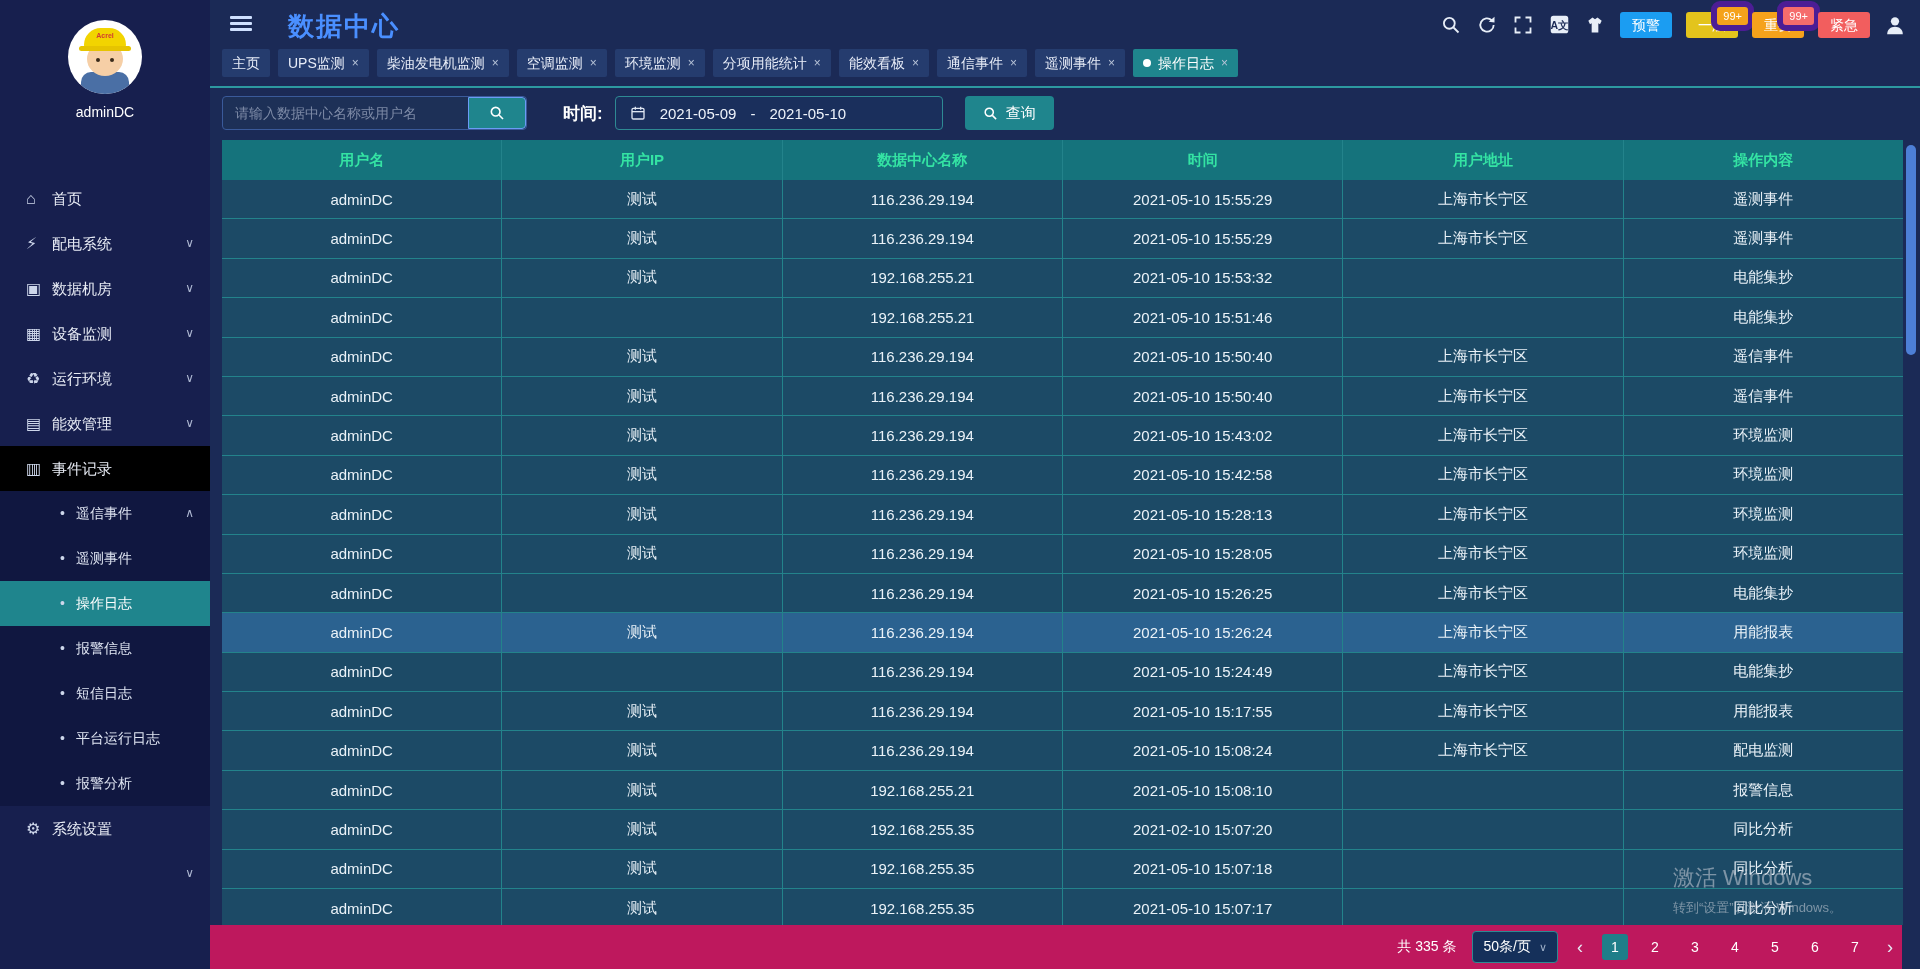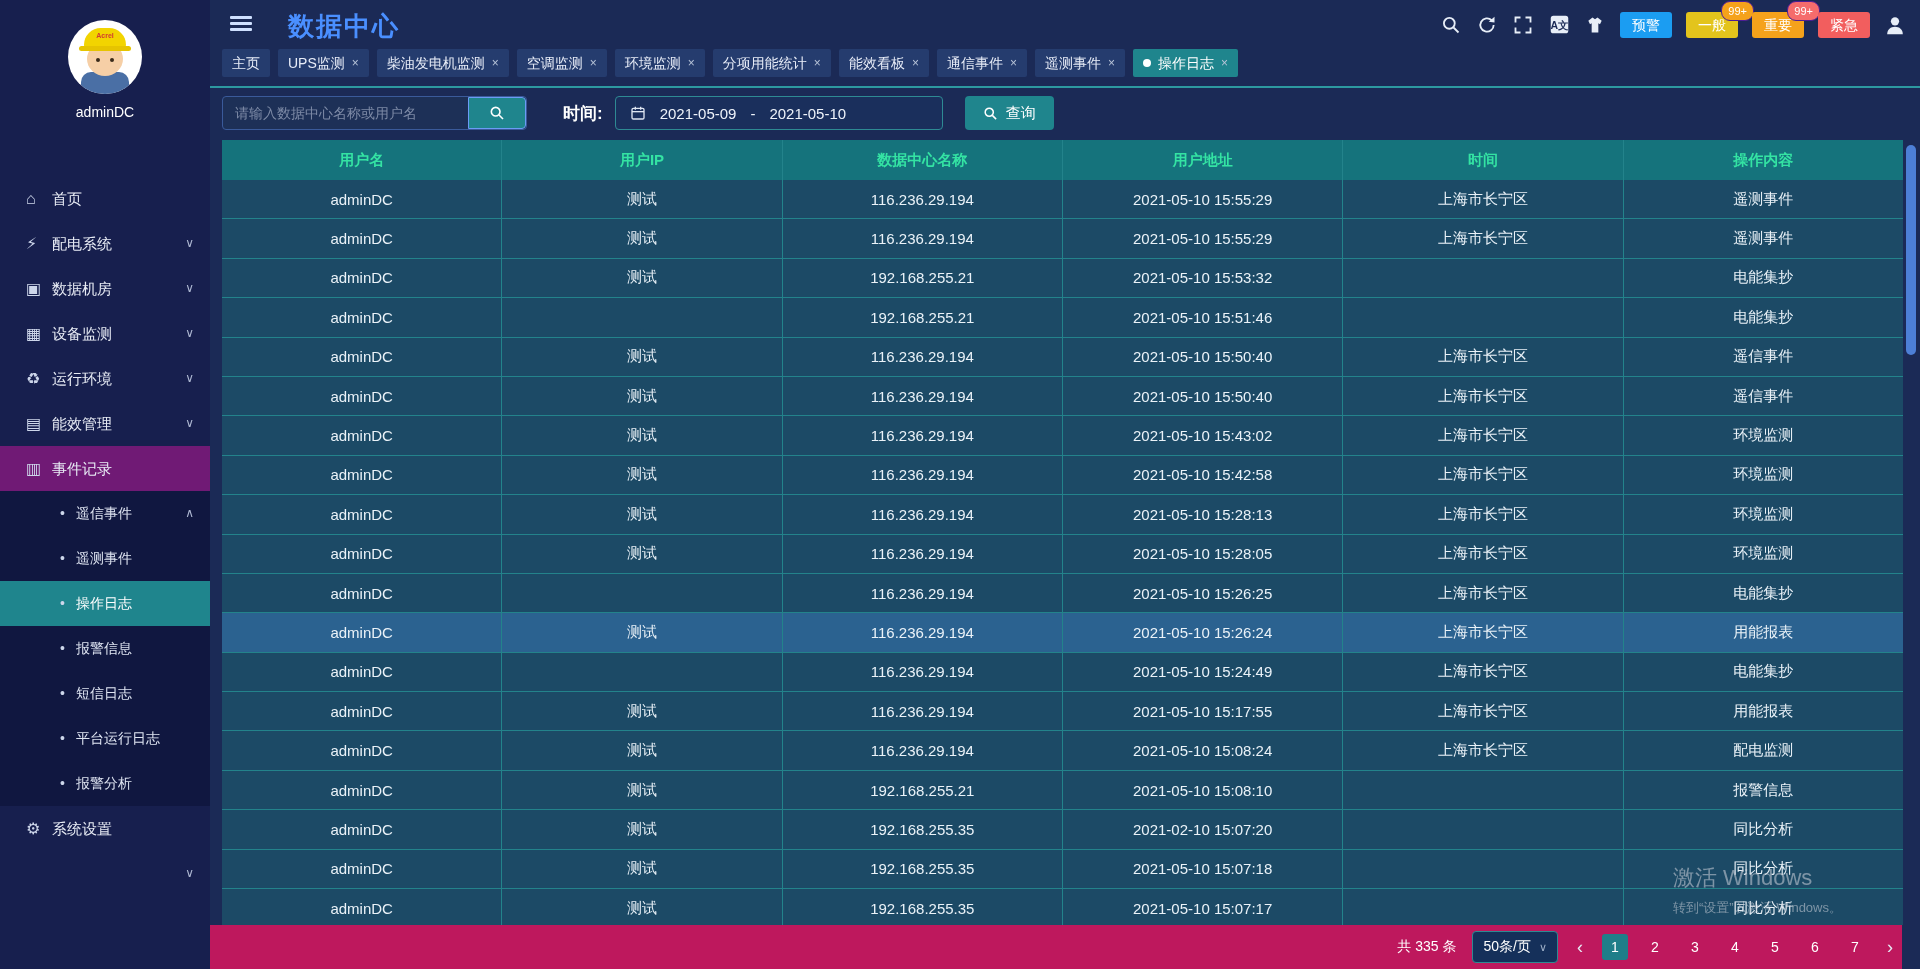--- a/index.html
+++ b/index.html
@@ -13,36 +13,36 @@
   .av-hat{position:absolute;left:16px;top:8px;width:42px;height:20px;border-radius:21px 21px 4px 4px;background:#f2d400;}
   .av-brim{position:absolute;left:11px;top:26px;width:52px;height:5px;border-radius:3px;background:#e6c400;}
   .av-brand{position:absolute;left:0;top:12px;width:74px;text-align:center;font-size:7px;color:#d23b2f;font-weight:bold;}
   .av-eye{position:absolute;top:38px;width:4px;height:4px;border-radius:50%;background:#3a2a1a;}
   .av-body{position:absolute;left:13px;top:52px;width:48px;height:24px;border-radius:10px 10px 0 0;background:#4a6fa5;}
   .av-name{color:#ffffff;font-size:14px;}
   .menu{margin-top:8px;}
   .side-item{position:relative;height:45px;line-height:45px;color:#e8ecf5;font-size:15px;cursor:pointer;padding-left:26px;}
   .side-item .mi{display:inline-block;width:26px;font-size:16px;color:#cdd6ea;}
   .side-item .chev{position:absolute;right:16px;color:#aeb8d2;font-size:12px;}
-  .side-item.section{background:#701a75;}
+  .side-item.section{background:#000000;}
   .submenu{background:#101740;}
   .sub-item{position:relative;height:45px;line-height:45px;color:#dfe5f2;font-size:14px;padding-left:60px;cursor:pointer;}
   .sub-item .dot{display:inline-block;width:16px;color:#cdd6ea;font-size:14px;}
   .sub-item.active{background:#1f858d;color:#ffffff;}
 
   
   .main{position:absolute;left:210px;top:0;right:0;bottom:0;}
   .topbar{position:relative;height:49px;background:#1b2a56;}
   .burger{position:absolute;left:20px;top:16px;width:22px;height:16px;cursor:pointer;}
   .burger span{display:block;height:3px;margin-bottom:3px;background:#cfe0ff;border-radius:1px;}
   .app-title{position:absolute;left:56px;top:9px;font-size:26px;font-weight:bold;color:#4a8fff;letter-spacing:2px;margin-left:22px;}
   .top-right{position:absolute;right:14px;top:0;height:49px;display:flex;align-items:center;gap:14px;}
   .tool-ic{width:22px;height:22px;cursor:pointer;display:flex;align-items:center;justify-content:center;}
   .badge{position:relative;height:26px;line-height:26px;padding:0 12px;border-radius:3px;color:#fff;font-size:14px;cursor:pointer;}
-  .pill{position:absolute;top:-11px;right:-16px;height:18px;line-height:18px;padding:0 6px;border-radius:9px;font-size:11px;color:#fff;border:1px solid #4c1d95;}
+  .pill{position:absolute;top:-11px;right:-16px;height:18px;line-height:18px;padding:0 6px;border-radius:9px;font-size:11px;color:#fff;border:6px solid #4c1d95;}
 
   
   .tabbar{position:relative;height:37px;background:#1b2a56;display:flex;align-items:flex-start;gap:8px;padding-left:12px;}
   .tab{height:28px;line-height:28px;padding:0 10px;background:#253c6e;color:#e8edf8;font-size:14px;border-radius:2px;cursor:pointer;white-space:nowrap;display:flex;align-items:center;gap:7px;}
   .tab .x{color:#b8c4d8;font-size:12px;cursor:pointer;}
   .tab.active{background:#1f858d;color:#fff;}
   .tab.active .dot{width:8px;height:8px;border-radius:50%;background:#fff;display:inline-block;}
 
   
   .content{position:absolute;left:0;right:0;top:86px;bottom:0;background:#1b2a56;border-top:2px solid #2d99a0;}
@@ -249,22 +249,22 @@
             </svg>
           <span>查询</span>
         </button>
       </div>
 
       <div class="table-wrap">
         <div class="thead" id="thead">
             <div class="th">用户名</div>
             <div class="th">用户IP</div>
             <div class="th">数据中心名称</div>
+            <div class="th">时间</div>
             <div class="th">用户地址</div>
-            <div class="th">时间</div>
             <div class="th">操作内容</div>
           </div>
         <div id="tbody">
             <div class="trow">
               <div class="td">adminDC</div>
               <div class="td">测试</div>
               <div class="td">116.236.29.194</div>
               <div class="td">2021-05-10 15:55:29</div>
               <div class="td">上海市长宁区</div>
               <div class="td">遥测事件</div>

